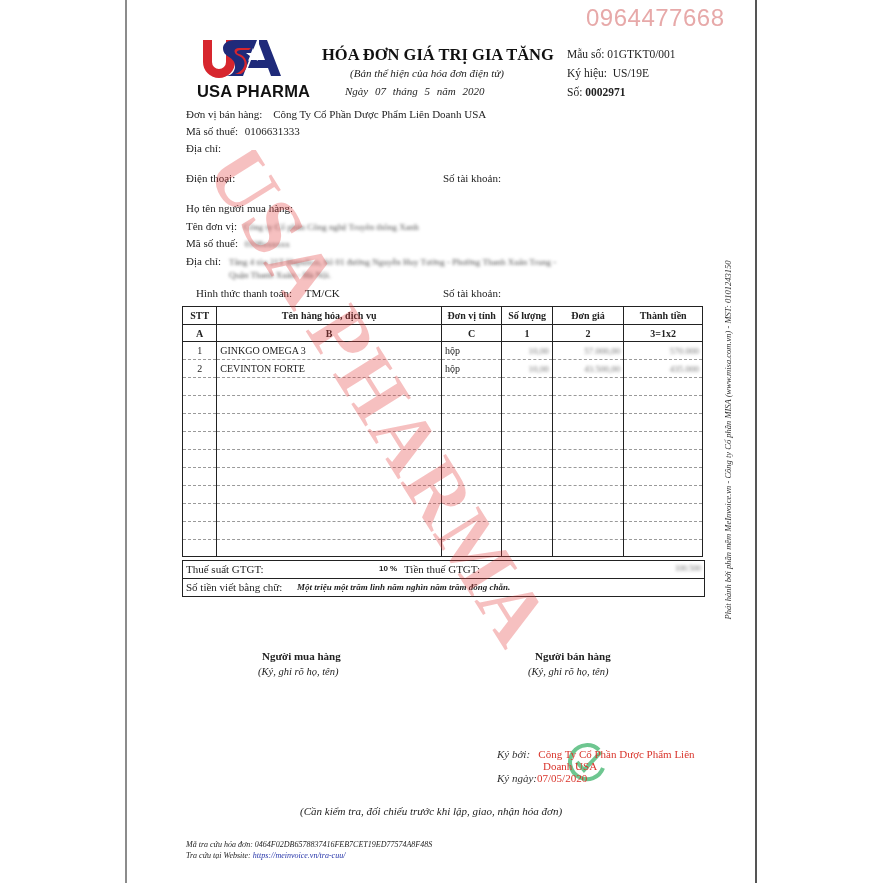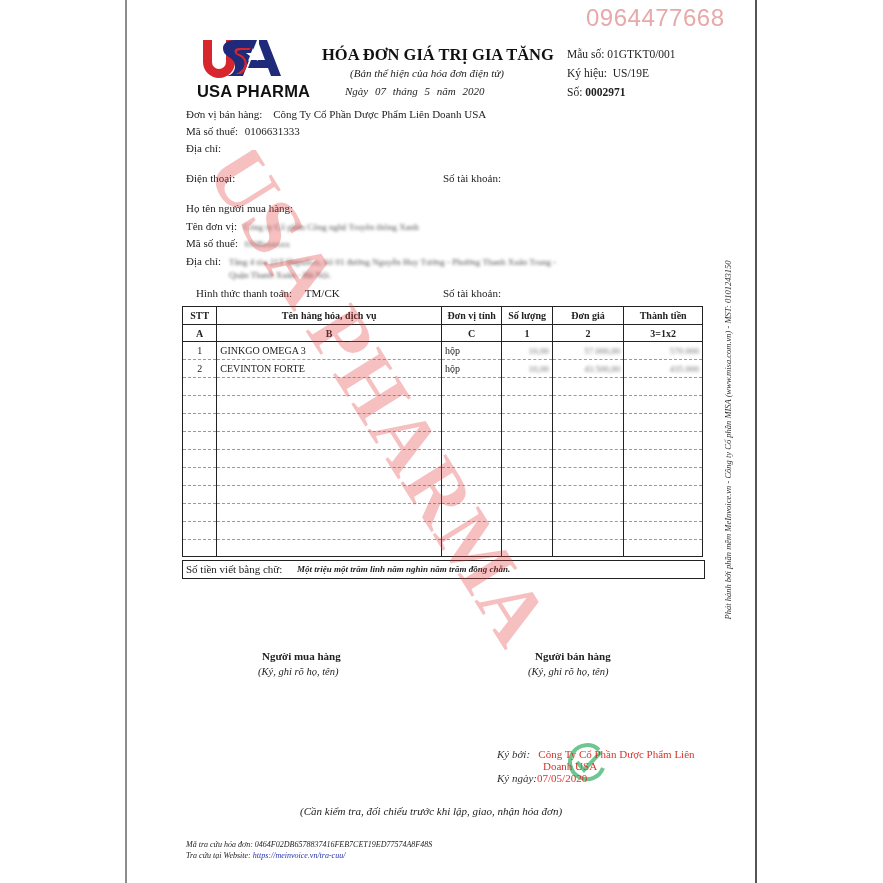--- a/index.html
+++ b/index.html
@@ -245,20 +245,26 @@
         <td></td>
         <td></td>
         <td></td>
         <td></td>
       </tr>
 </tbody>
   </table>
 
 <div class="totals">
   <div class="tr">
+    <span class="lbl-left">Thuế suất GTGT:</span>
+    <span class="rate">10 %</span>
+    <span class="lbl-center">Tiền thuế GTGT:</span>
+    <span class="amt">100.500</span>
+  </div>
+  <div class="tr">
     <span class="lbl-left">Số tiền viết bằng chữ:</span>
     <span class="words">Một triệu một trăm linh năm nghìn năm trăm đồng chẵn.</span>
   </div>
 </div>
 
 <div class="sign-h" style="left:262px;top:650px;">Người mua hàng</div>
 <div class="sign-s" style="left:258px;top:666px;">(Ký, ghi rõ họ, tên)</div>
 <div class="sign-h" style="left:535px;top:650px;">Người bán hàng</div>
 <div class="sign-s" style="left:528px;top:666px;">(Ký, ghi rõ họ, tên)</div>
 

